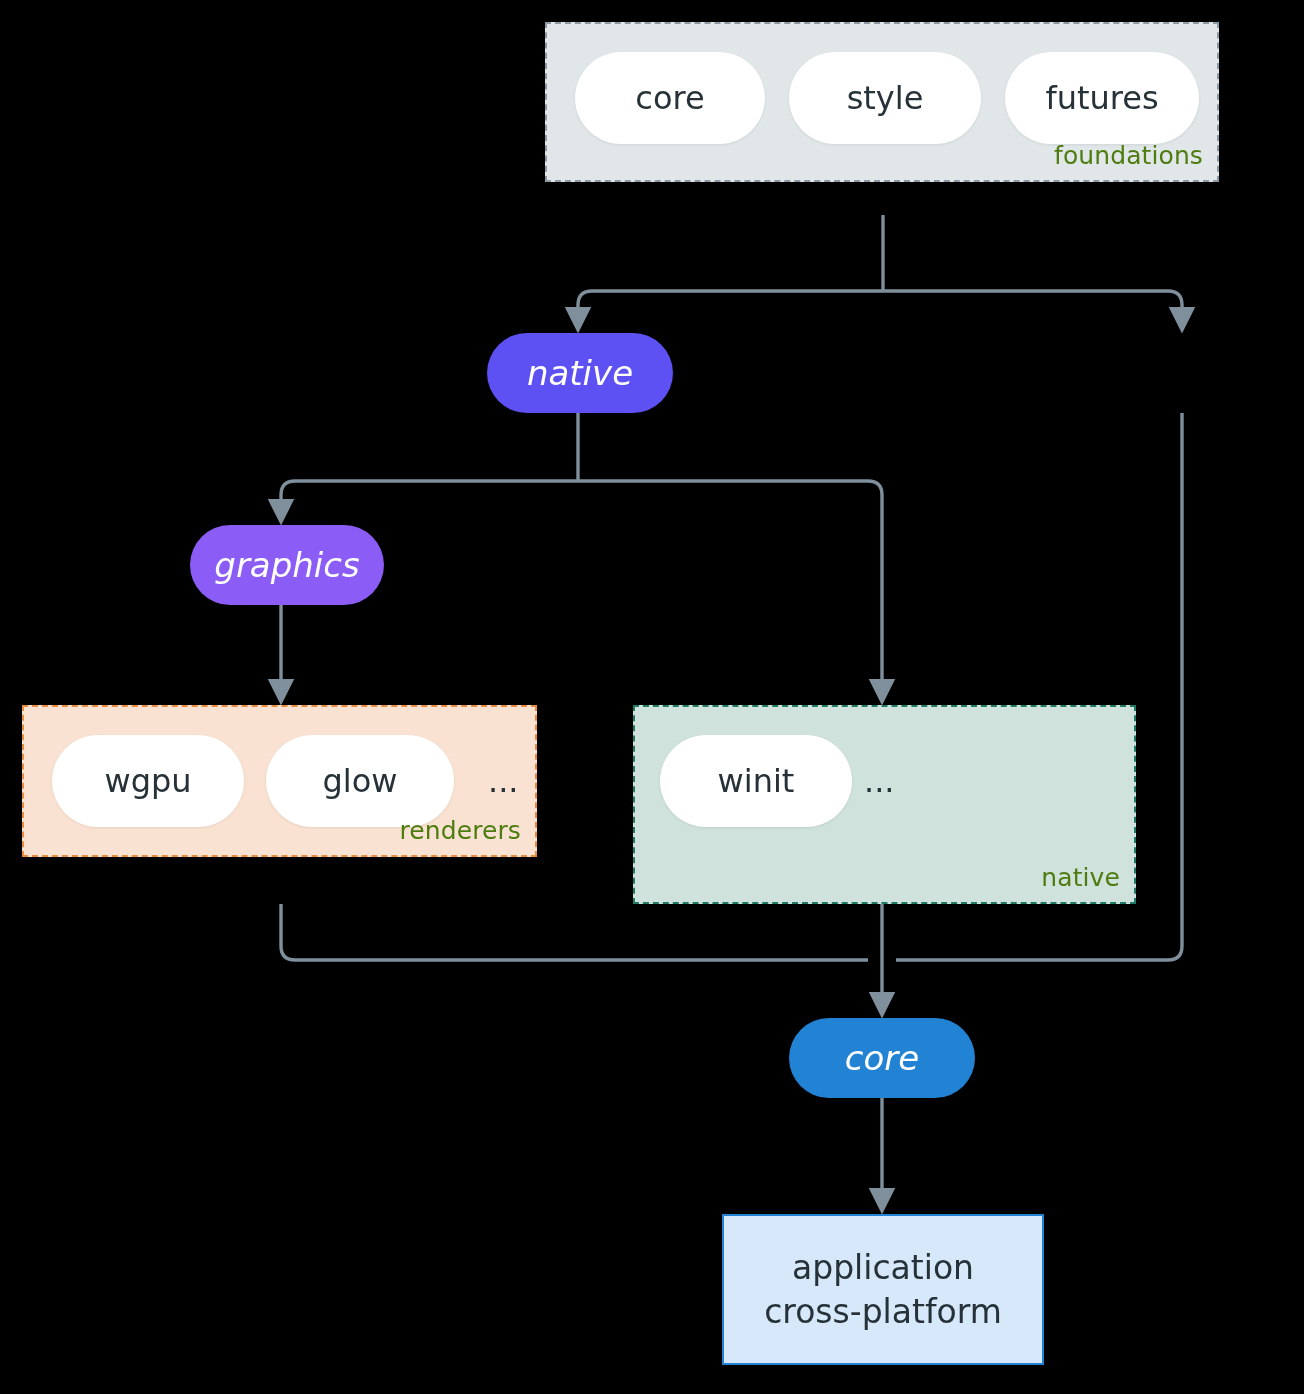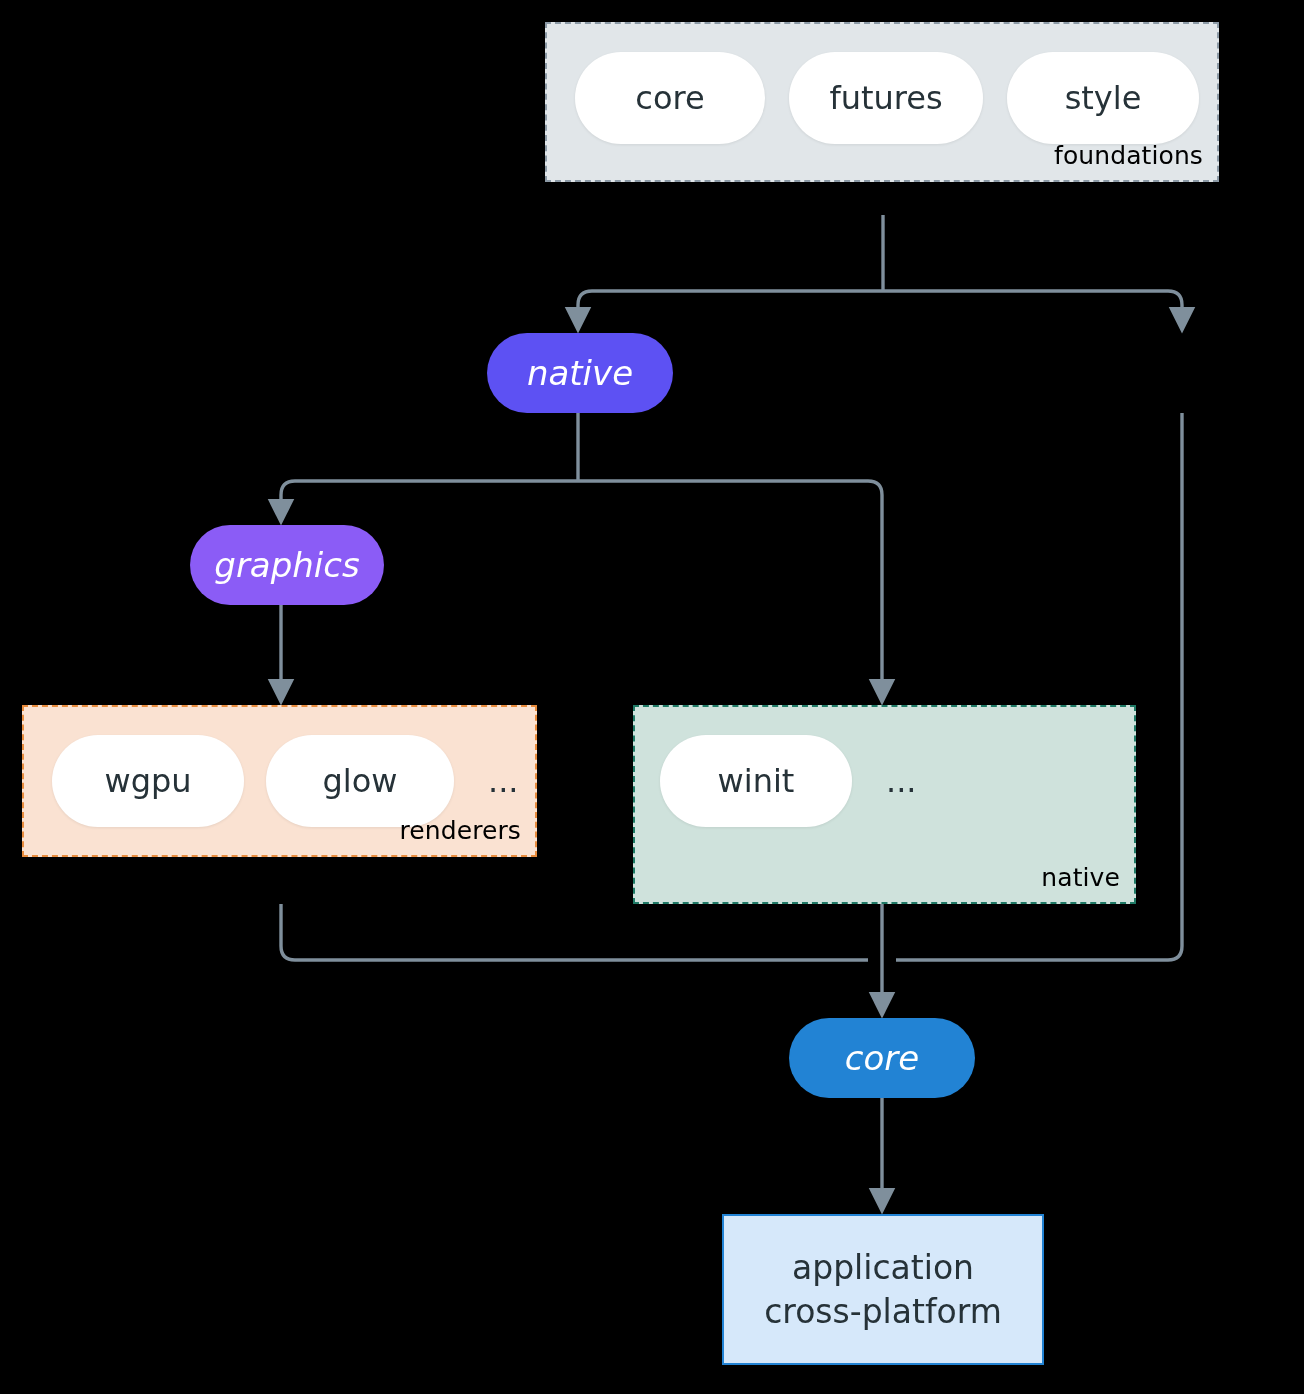--- a/index.html
+++ b/index.html
@@ -29,21 +29,21 @@
   
   .cluster {
     position: absolute;
     box-sizing: border-box;
   }
   .cluster-label {
     position: absolute;
     right: 14px;
     bottom: 10px;
     font-size: 25px;
-    color: #000000;
+    color: #4d7c0f;
     letter-spacing: 0.1px;
     white-space: nowrap;
   }
   .cluster-items {
     position: absolute;
     left: 0;
     top: 0;
     display: flex;
     align-items: center;
   }
@@ -80,21 +80,20 @@
     left: 633px;
     top: 705px;
     width: 503px;
     height: 199px;
     background: #cfe2dc;
     border: 2px dashed #1f7a66;
   }
   #cluster-shells .cluster-items {
     left: 25px;
     top: 28px;
-    gap: 22px;
   }
 
   
   .chip {
     background: #ffffff;
     border-radius: 52px;
     display: flex;
     align-items: center;
     justify-content: center;
     font-size: 32px;
@@ -209,22 +208,22 @@
       <path d="M882,904 L882,960"></path>
       <path d="M882,960 L882,1005" marker-end="url(#arrowhead)"></path>
 
       <path d="M882,1098 L882,1201" marker-end="url(#arrowhead)"></path>
     </g>
   </svg>
 
   <div class="cluster" id="cluster-foundations">
     <div class="cluster-items">
       <div class="chip w-core">core</div>
+      <div class="chip w-style">style</div>
       <div class="chip w-futures">futures</div>
-      <div class="chip w-style">style</div>
     </div>
     <div class="cluster-label">foundations</div>
   </div>
 
   <div class="pill" id="node-native">native</div>
 
   <div class="pill" id="node-graphics">graphics</div>
 
   <div class="cluster" id="cluster-renderers">
     <div class="cluster-items">

